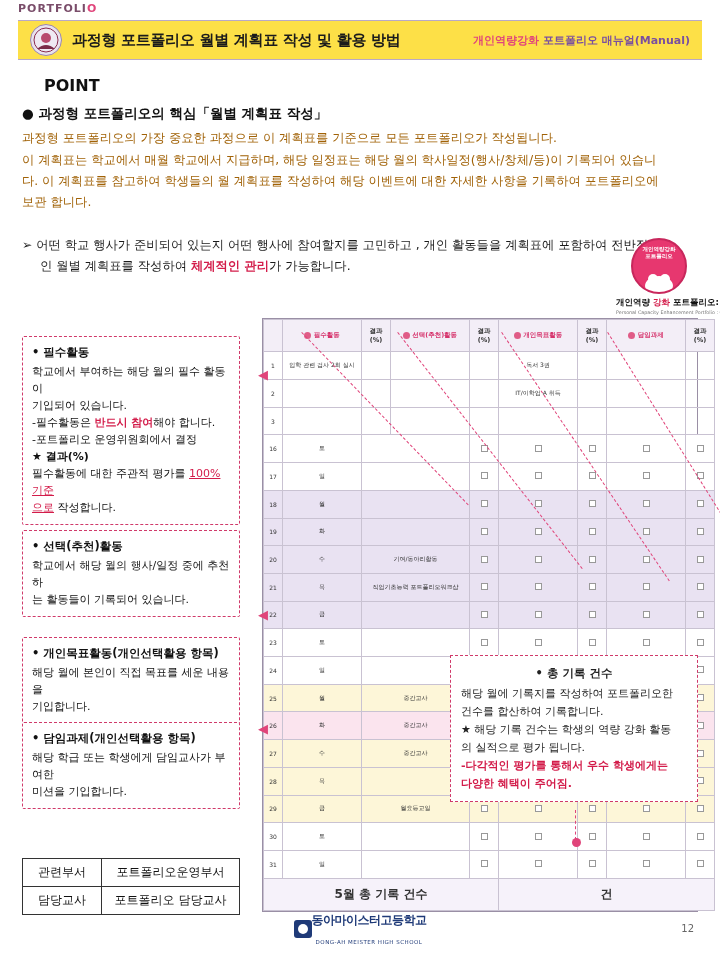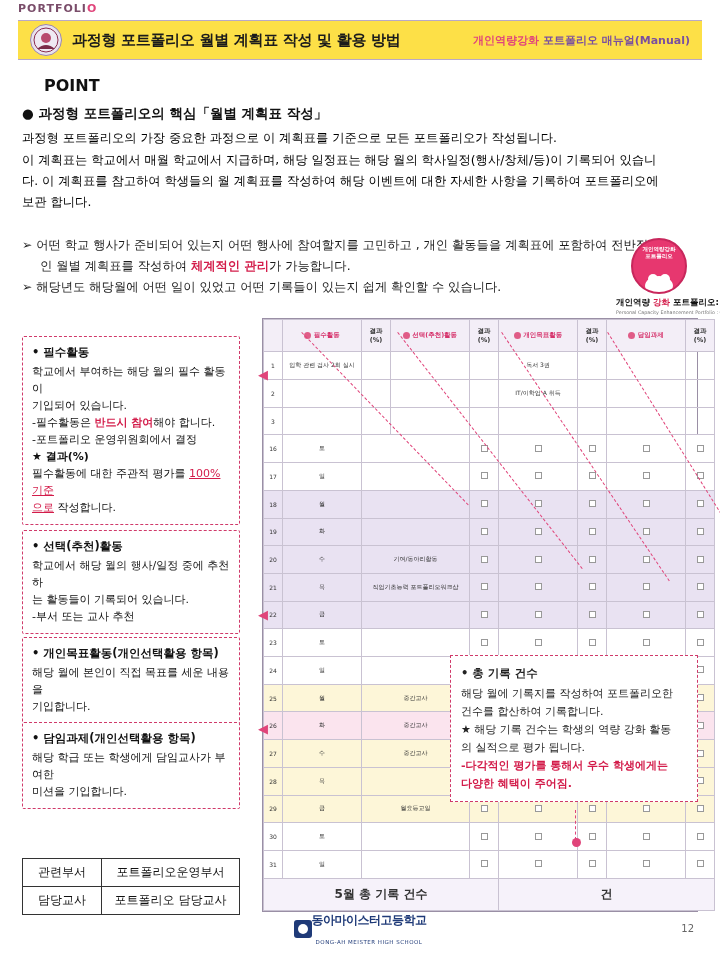--- a/index.html
+++ b/index.html
@@ -54,21 +54,21 @@
     position:absolute;left:44px;top:76px;
     font-size:16px;font-weight:bold;color:#111;
   }
   .bullet-title{
     position:absolute;left:22px;top:105px;
     font-size:13.5px;font-weight:bold;color:#111;
   }
 
   .para{
     position:absolute;left:22px;width:676px;
-    font-size:12.3px;line-height:21px;color:#000000;
+    font-size:12.3px;line-height:21px;color:#a16207;
   }
   #p1{top:128px;}
   #p2{top:150px;}
   #p3{top:171px;}
   #p4{top:192px;}
 
   .arrow-line{
     position:absolute;left:22px;width:676px;
     font-size:12.3px;line-height:21px;color:#1a1a1a;
   }
@@ -158,21 +158,21 @@
   .sun{color:#d21f3c;}
   .footrow td{background:#f6f2fa;font-weight:bold;font-size:12px;height:20px;}
 
   
   .totalbox{
     position:absolute;left:450px;top:655px;width:248px;
     border:1px dashed #d03a6a;background:#fff;
     padding:8px 10px;font-size:11px;line-height:18px;
     box-sizing:border-box;
   }
-  .totalbox .tt{font-weight:bold;font-size:11.5px;margin-bottom:3px;}
+  .totalbox .tt{font-weight:bold;text-align:center;font-size:11.5px;margin-bottom:3px;}
   .totalbox .tt:before{content:"• ";}
 
   
   .conn{position:absolute;border-top:1px dashed #e0447a;transform-origin:0 0;height:0;}
   .redarrow{position:absolute;color:#e0447a;font-size:13px;line-height:1;}
 
   
   .info{
     position:absolute;left:22px;top:858px;width:218px;
     border-collapse:collapse;
@@ -236,23 +236,20 @@
   <div class="para" id="p1">과정형 포트폴리오의 가장 중요한 과정으로 이 계획표를 기준으로 모든 포트폴리오가 작성됩니다.</div>
   <div class="para" id="p2">이 계획표는 학교에서 매월 학교에서 지급하며, 해당 일정표는 해당 월의 학사일정(행사/창체/등)이 기록되어 있습니</div>
   <div class="para" id="p3">다. 이 계획표를 참고하여 학생들의 월 계획표를 작성하여 해당 이벤트에 대한 자세한 사항을 기록하여 포트폴리오에</div>
   <div class="para" id="p4">보관 합니다.</div>
 
   <div class="arrow-line" id="a1">
     <span>➢ </span><span>어떤 학교 행사가 준비되어 있는지 어떤 행사에 참여할지를 고민하고 , 개인 활동들을 계획표에 포함하여 전반적</span>
   </div>
   <div class="arrow-line" id="a1b">
     <span>인 월별 계획표를 작성하여 </span><span class="red">체계적인 관리</span><span>가 가능합니다.</span>
-  </div>
-  <div class="arrow-line" id="a2">
-    <span>➢ </span><span>해당년도 해당월에 어떤 일이 있었고 어떤 기록들이 있는지 쉽게 확인할 수 있습니다.</span>
   </div>
 
   <div class="stamp">
     <div class="stamp-circle">
       <div class="sc-txt">
         <div>개인역량강화</div>
         <div>포트폴리오</div>
       </div>
       <svg width="52" height="30" viewBox="0 0 52 30" style="position:absolute;left:0;bottom:0" aria-hidden="true">
         <ellipse cx="26" cy="24" rx="14" ry="10" fill="#fff"></ellipse>
@@ -274,21 +271,20 @@
     <div>-포트폴리오 운영위원회에서 결정</div>
     <div class="bold">★ 결과(%)</div>
     <div>필수활동에 대한 주관적 평가를 <span class="pink ul">100%기준</span></div>
     <div><span class="pink ul">으로</span> 작성합니다.</div>
   </div>
 
   <div class="callout" id="c2">
     <div class="ct">선택(추천)활동</div>
     <div>학교에서 해당 월의 행사/일정 중에 추천하</div>
     <div>는 활동들이 기록되어 있습니다.</div>
-    <div>-부서 또는 교사 추천</div>
   </div>
 
   <div class="callout" id="c3">
     <div class="ct">개인목표활동(개인선택활용 항목)</div>
     <div>해당 월에 본인이 직접 목표를 세운 내용을</div>
     <div>기입합니다.</div>
   </div>
 
   <div class="callout" id="c4">
     <div class="ct">담임과제(개인선택활용 항목)</div>

